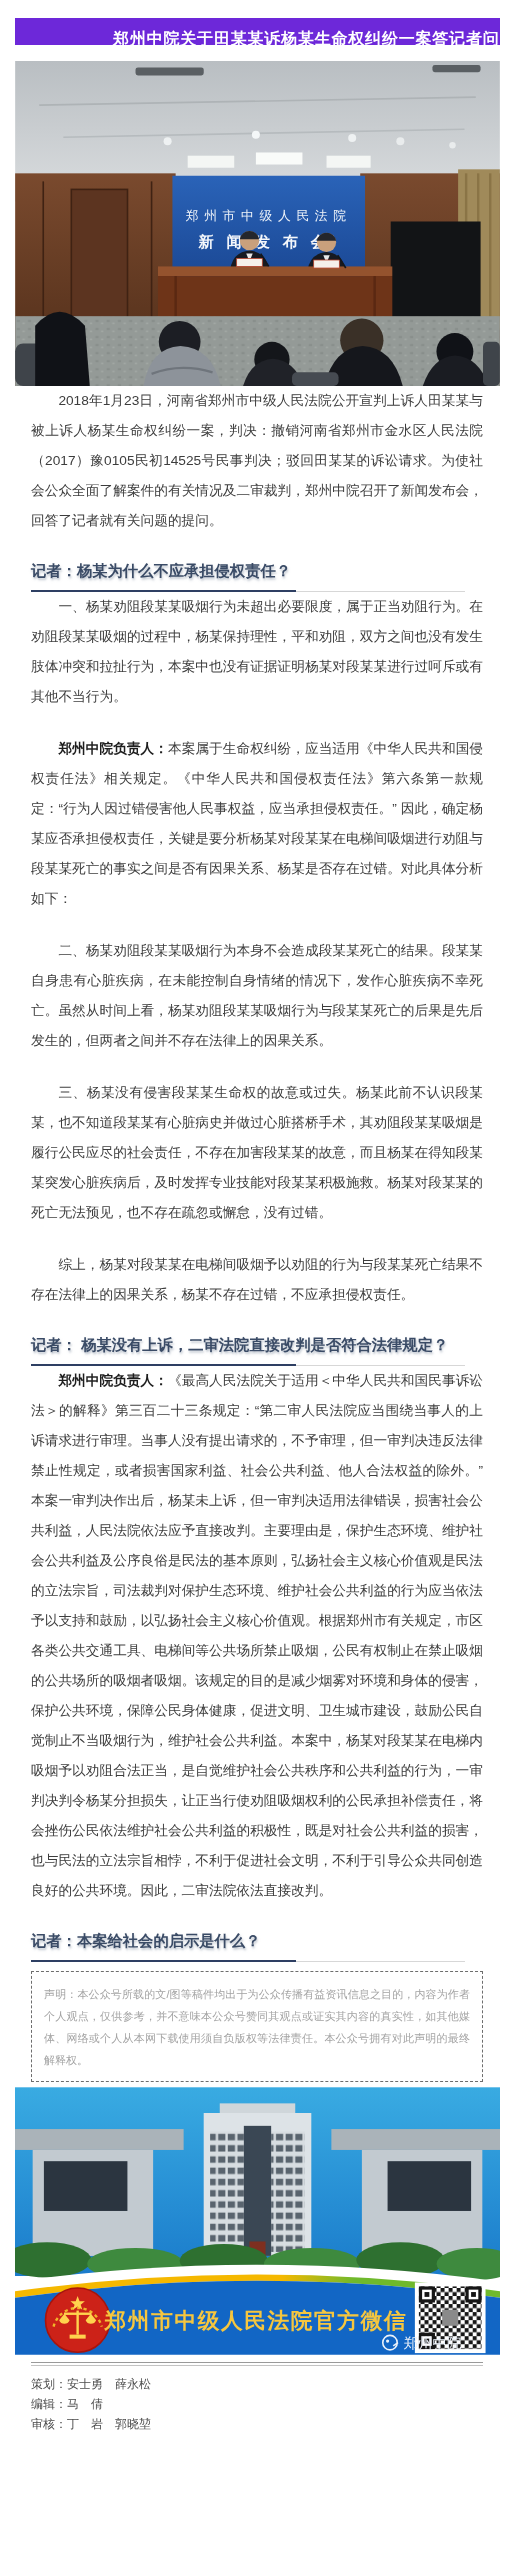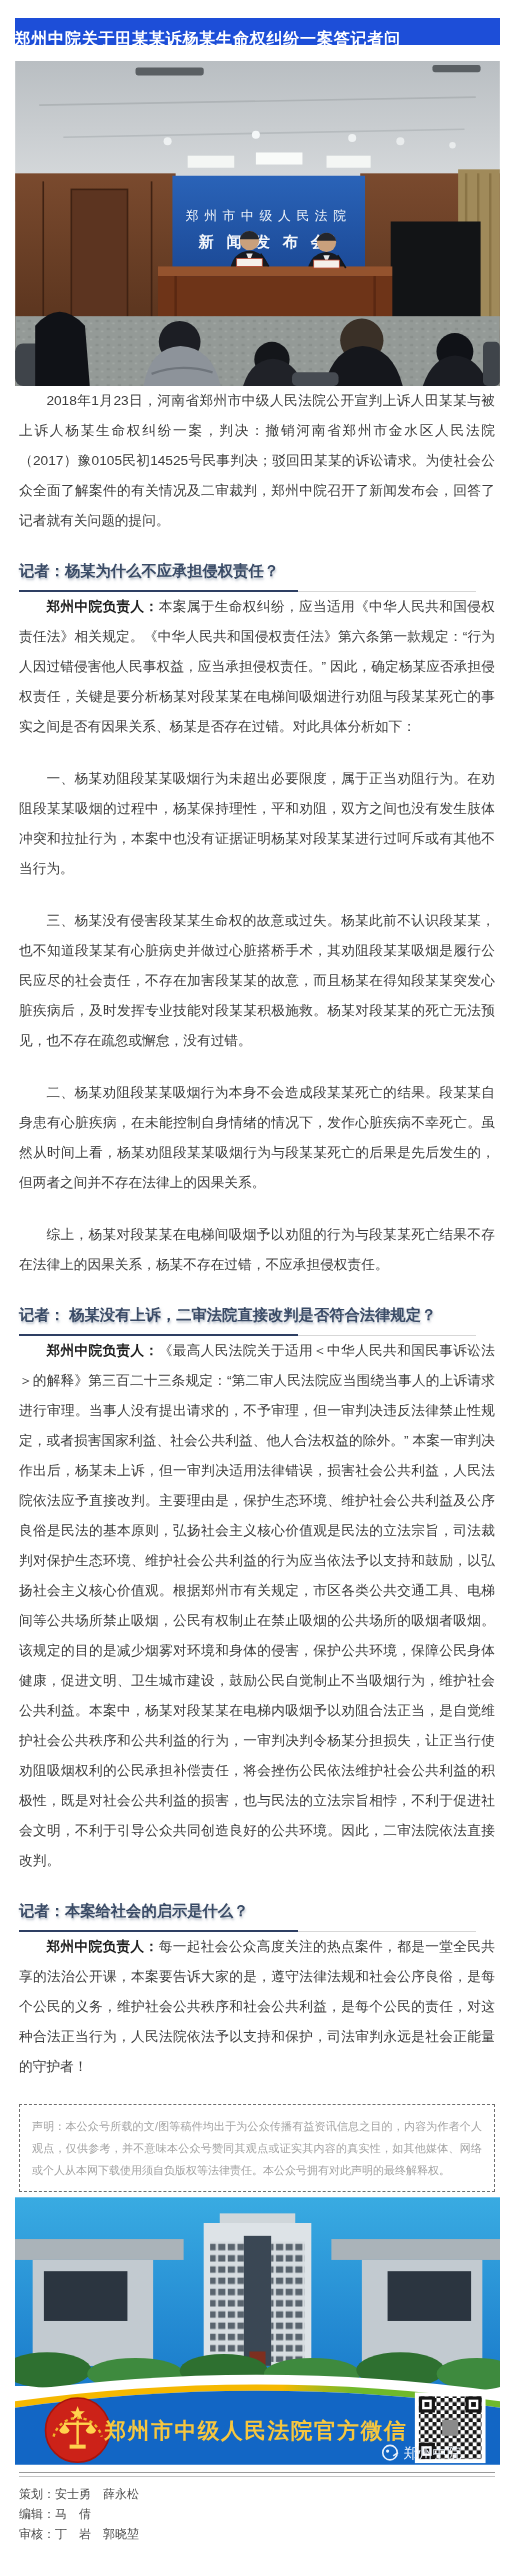--- a/index.html
+++ b/index.html
@@ -3,27 +3,27 @@
 <meta charset="utf-8">
 <style>
   html,body{margin:0;padding:0;}
   body{
     width:514px;
     background:#ffffff;
     font-family:"Liberation Sans","DejaVu Sans",sans-serif;
     color:#3d3d3d;
   }
   .page{width:514px;min-height:2576px;box-sizing:border-box;padding:17.7px 0 24px;}
-  .content{padding:0 19px;}
+  .content{padding:0 31px;}
 
   .title-bar{
     margin:0 14.5px;
     height:27px;line-height:42px;
-    background:#1d4ed8;color:#ffffff;
-    text-align:left;font-size:16px;font-weight:bold;letter-spacing:0.8px;
+    background:#6d28d9;color:#ffffff;
+    text-align:right;font-size:16px;font-weight:bold;letter-spacing:0.8px;
   }
 
   .photo-wrap{margin:16px 14.5px 0;font-size:0;}
   .photo-wrap svg{display:block;}
 
   p.body-para{
     font-size:13.7px;line-height:30px;
     margin:0 0 22px;text-indent:2em;text-align:justify;
     color:#3d3d3d;
   }
@@ -165,31 +165,30 @@
         <rect x="583" y="350" width="21" height="55" rx="6" fill="#3f444a"></rect>
       </g>
     </svg>
   </div>
 
   <div class="content">
 
     <p class="body-para intro">2018年1月23日，河南省郑州市中级人民法院公开宣判上诉人田某某与被上诉人杨某生命权纠纷一案，判决：撤销河南省郑州市金水区人民法院（2017）豫0105民初14525号民事判决；驳回田某某的诉讼请求。为使社会公众全面了解案件的有关情况及二审裁判，郑州中院召开了新闻发布会，回答了记者就有关问题的提问。</p>
 
     <h2 class="q"><span>记者：杨某为什么不应承担侵权责任？</span></h2>
+    <p class="body-para">一、杨某劝阻段某某吸烟行为未超出必要限度，属于正当劝阻行为。在劝阻段某某吸烟的过程中，杨某保持理性，平和劝阻，双方之间也没有发生肢体冲突和拉扯行为，本案中也没有证据证明杨某对段某某进行过呵斥或有其他不当行为。</p>
     <p class="body-para answer"><span class="speaker">郑州中院负责人：</span><span>本案属于生命权纠纷，应当适用《中华人民共和国侵权责任法》相关规定。《中华人民共和国侵权责任法》第六条第一款规定：“行为人因过错侵害他人民事权益，应当承担侵权责任。” 因此，确定杨某应否承担侵权责任，关键是要分析杨某对段某某在电梯间吸烟进行劝阻与段某某死亡的事实之间是否有因果关系、杨某是否存在过错。对此具体分析如下：</span></p>
-    <p class="body-para">一、杨某劝阻段某某吸烟行为未超出必要限度，属于正当劝阻行为。在劝阻段某某吸烟的过程中，杨某保持理性，平和劝阻，双方之间也没有发生肢体冲突和拉扯行为，本案中也没有证据证明杨某对段某某进行过呵斥或有其他不当行为。</p>
+    <p class="body-para">二、杨某劝阻段某某吸烟行为本身不会造成段某某死亡的结果。段某某自身患有心脏疾病，在未能控制自身情绪的情况下，发作心脏疾病不幸死亡。虽然从时间上看，杨某劝阻段某某吸烟行为与段某某死亡的后果是先后发生的，但两者之间并不存在法律上的因果关系。</p>
     <p class="body-para">三、杨某没有侵害段某某生命权的故意或过失。杨某此前不认识段某某，也不知道段某某有心脏病史并做过心脏搭桥手术，其劝阻段某某吸烟是履行公民应尽的社会责任，不存在加害段某某的故意，而且杨某在得知段某某突发心脏疾病后，及时发挥专业技能对段某某积极施救。杨某对段某某的死亡无法预见，也不存在疏忽或懈怠，没有过错。</p>
-    <p class="body-para">二、杨某劝阻段某某吸烟行为本身不会造成段某某死亡的结果。段某某自身患有心脏疾病，在未能控制自身情绪的情况下，发作心脏疾病不幸死亡。虽然从时间上看，杨某劝阻段某某吸烟行为与段某某死亡的后果是先后发生的，但两者之间并不存在法律上的因果关系。</p>
     <p class="body-para">综上，杨某对段某某在电梯间吸烟予以劝阻的行为与段某某死亡结果不存在法律上的因果关系，杨某不存在过错，不应承担侵权责任。</p>
 
     <h2 class="q"><span>记者： 杨某没有上诉，二审法院直接改判是否符合法律规定？</span></h2>
     <p class="body-para answer"><span class="speaker">郑州中院负责人：</span><span>《最高人民法院关于适用＜中华人民共和国民事诉讼法＞的解释》第三百二十三条规定：“第二审人民法院应当围绕当事人的上诉请求进行审理。当事人没有提出请求的，不予审理，但一审判决违反法律禁止性规定，或者损害国家利益、社会公共利益、他人合法权益的除外。” 本案一审判决作出后，杨某未上诉，但一审判决适用法律错误，损害社会公共利益，人民法院依法应予直接改判。主要理由是，保护生态环境、维护社会公共利益及公序良俗是民法的基本原则，弘扬社会主义核心价值观是民法的立法宗旨，司法裁判对保护生态环境、维护社会公共利益的行为应当依法予以支持和鼓励，以弘扬社会主义核心价值观。根据郑州市有关规定，市区各类公共交通工具、电梯间等公共场所禁止吸烟，公民有权制止在禁止吸烟的公共场所的吸烟者吸烟。该规定的目的是减少烟雾对环境和身体的侵害，保护公共环境，保障公民身体健康，促进文明、卫生城市建设，鼓励公民自觉制止不当吸烟行为，维护社会公共利益。本案中，杨某对段某某在电梯内吸烟予以劝阻合法正当，是自觉维护社会公共秩序和公共利益的行为，一审判决判令杨某分担损失，让正当行使劝阻吸烟权利的公民承担补偿责任，将会挫伤公民依法维护社会公共利益的积极性，既是对社会公共利益的损害，也与民法的立法宗旨相悖，不利于促进社会文明，不利于引导公众共同创造良好的公共环境。因此，二审法院依法直接改判。</span></p>
 
     <h2 class="q"><span>记者：本案给社会的启示是什么？</span></h2>
-    <p class="body-para answer"><span class="speaker">郑州中院负责人：</span><span>每一起社会公众高度关注的热点案件，都是一堂全民共享的法治公开课，本案要告诉大家的是，遵守法律法规和社会公序良俗，是每个公民的义务，维护社会公共秩序和社会公共利益，是每个公民的责任，对这种合法正当行为，人民法院依法予以支持和保护，司法审判永远是社会正能量的守护者！</span></p>
 
     <div class="disclaimer">
       <span>声明：本公众号所载的文/图等稿件均出于为公众传播有益资讯信息之目的，内容为作者个人观点，仅供参考，并不意味本公众号赞同其观点或证实其内容的真实性，如其他媒体、网络或个人从本网下载使用须自负版权等法律责任。本公众号拥有对此声明的最终解释权。</span>
     </div>
   </div>
 
   <div class="banner-wrap">
     <svg width="485" height="268" viewBox="0 0 604 333">
       <defs>
         <linearGradient id="sky" x1="0" y1="0" x2="0" y2="1">

